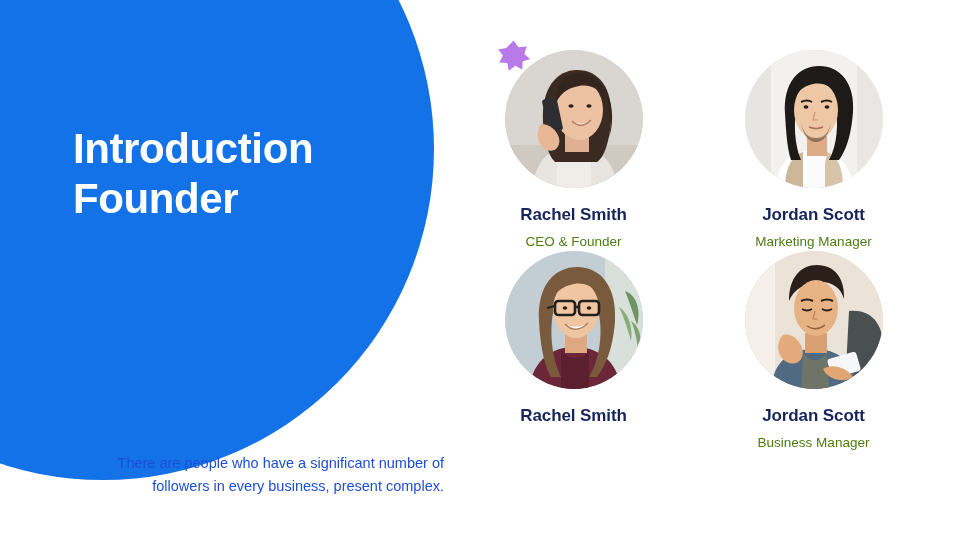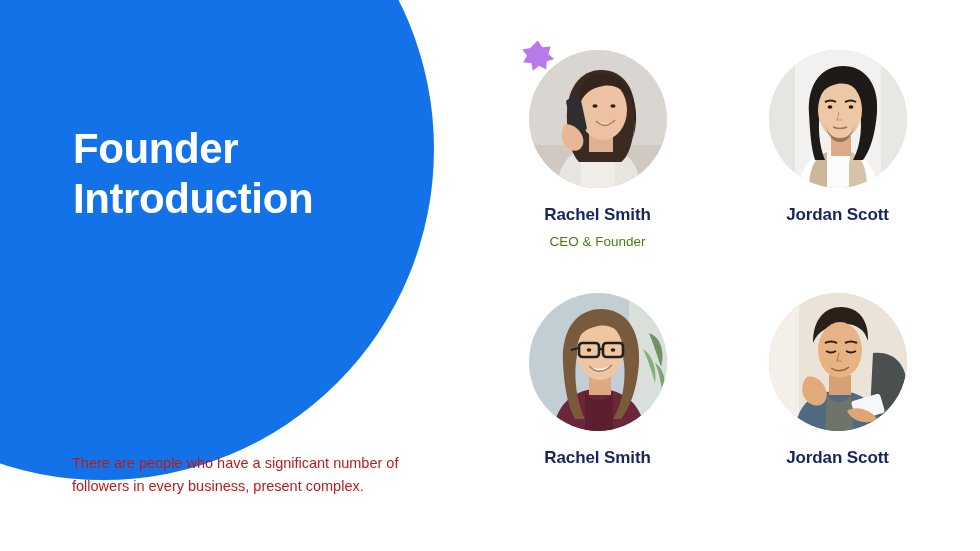--- a/index.html
+++ b/index.html
@@ -49,37 +49,37 @@
     letter-spacing: -0.4px;
     white-space: nowrap;
   }
 
   
   .body-text {
     position: absolute;
     left: 72px;
     top: 452px;
     width: 372px;
-    color: #b91c1c;
+    color: #1d4ed8;
     font-size: 14.5px;
     line-height: 23px;
     font-weight: 400;
     z-index: 5;
+    text-align: right;
   }
 
   
   .team-grid {
     position: absolute;
-    left: 510px;
+    left: 486px;
     top: 50px;
     width: 420px;
     display: grid;
     grid-template-columns: 175px 65px 175px;
     grid-template-rows: auto auto;
-    row-gap: 42px;
     z-index: 4;
   }
   .member { width: 175px; text-align: center; position: relative; }
   .member.col-2 { grid-column: 3; }
   .member.col-1 { grid-column: 1; }
 
   .avatar-wrap {
     position: relative;
     width: 138px;
     height: 138px;
@@ -121,22 +121,22 @@
   }
 </style>
 </head>
 <body>
 
 <div class="slide">
 
   <div class="blue-blob"></div>
 
   <div class="title-block">
+    <span class="title-line">Introduction</span>
     <span class="title-line">Founder</span>
-    <span class="title-line">Introduction</span>
   </div>
 
   <p class="body-text">There are people who have a significant number of followers in every business, present complex.</p>
 
   <div class="team-grid">
 
     <div class="member col-1">
       <div class="avatar-wrap">
         <div class="star-badge">
           <svg viewBox="0 0 36 34" xmlns="http://www.w3.org/2000/svg">
@@ -216,20 +216,21 @@
 
               <path d="M70 62 L68 70 L73 70" stroke="#cb9a76" stroke-width="1.2" fill="none"></path>
               <path d="M64 77 Q71 80 78 77" stroke="#a4725a" stroke-width="1.4" fill="none"></path>
 
               <path d="M56 72 C58 86 64 92 71 92 C78 92 84 86 86 72 C84 84 78 88 71 88 C64 88 58 84 56 72 Z" fill="#3a2d24" opacity="0.45"></path>
             </g>
           </svg>
         </div>
       </div>
       <div class="member-name">Jordan Scott</div>
+      <div class="member-role">Marketing Manager</div>
     </div>
 
     <div class="member col-1">
       <div class="avatar-wrap">
         <div class="avatar">
           <svg viewBox="0 0 138 138" xmlns="http://www.w3.org/2000/svg">
             <defs>
               <clipPath id="c3">
                   <circle cx="69" cy="69" r="69"></circle>
                 </clipPath>
@@ -302,16 +303,17 @@
 
               <path d="M38 84 C30 92 32 108 44 112 C54 115 60 106 57 97 C54 88 46 82 38 84 Z" fill="#e3ab7c"></path>
 
               <rect x="84" y="104" width="30" height="20" rx="3" fill="#f7f7f9" transform="rotate(-16 99 114)"></rect>
               <path d="M78 118 C86 112 102 116 108 126 C100 132 84 130 78 118 Z" fill="#dfa674"></path>
             </g>
           </svg>
         </div>
       </div>
       <div class="member-name">Jordan Scott</div>
+      <div class="member-role">Business Manager</div>
     </div>
 
   </div>
 </div>
 
 </body></html>

